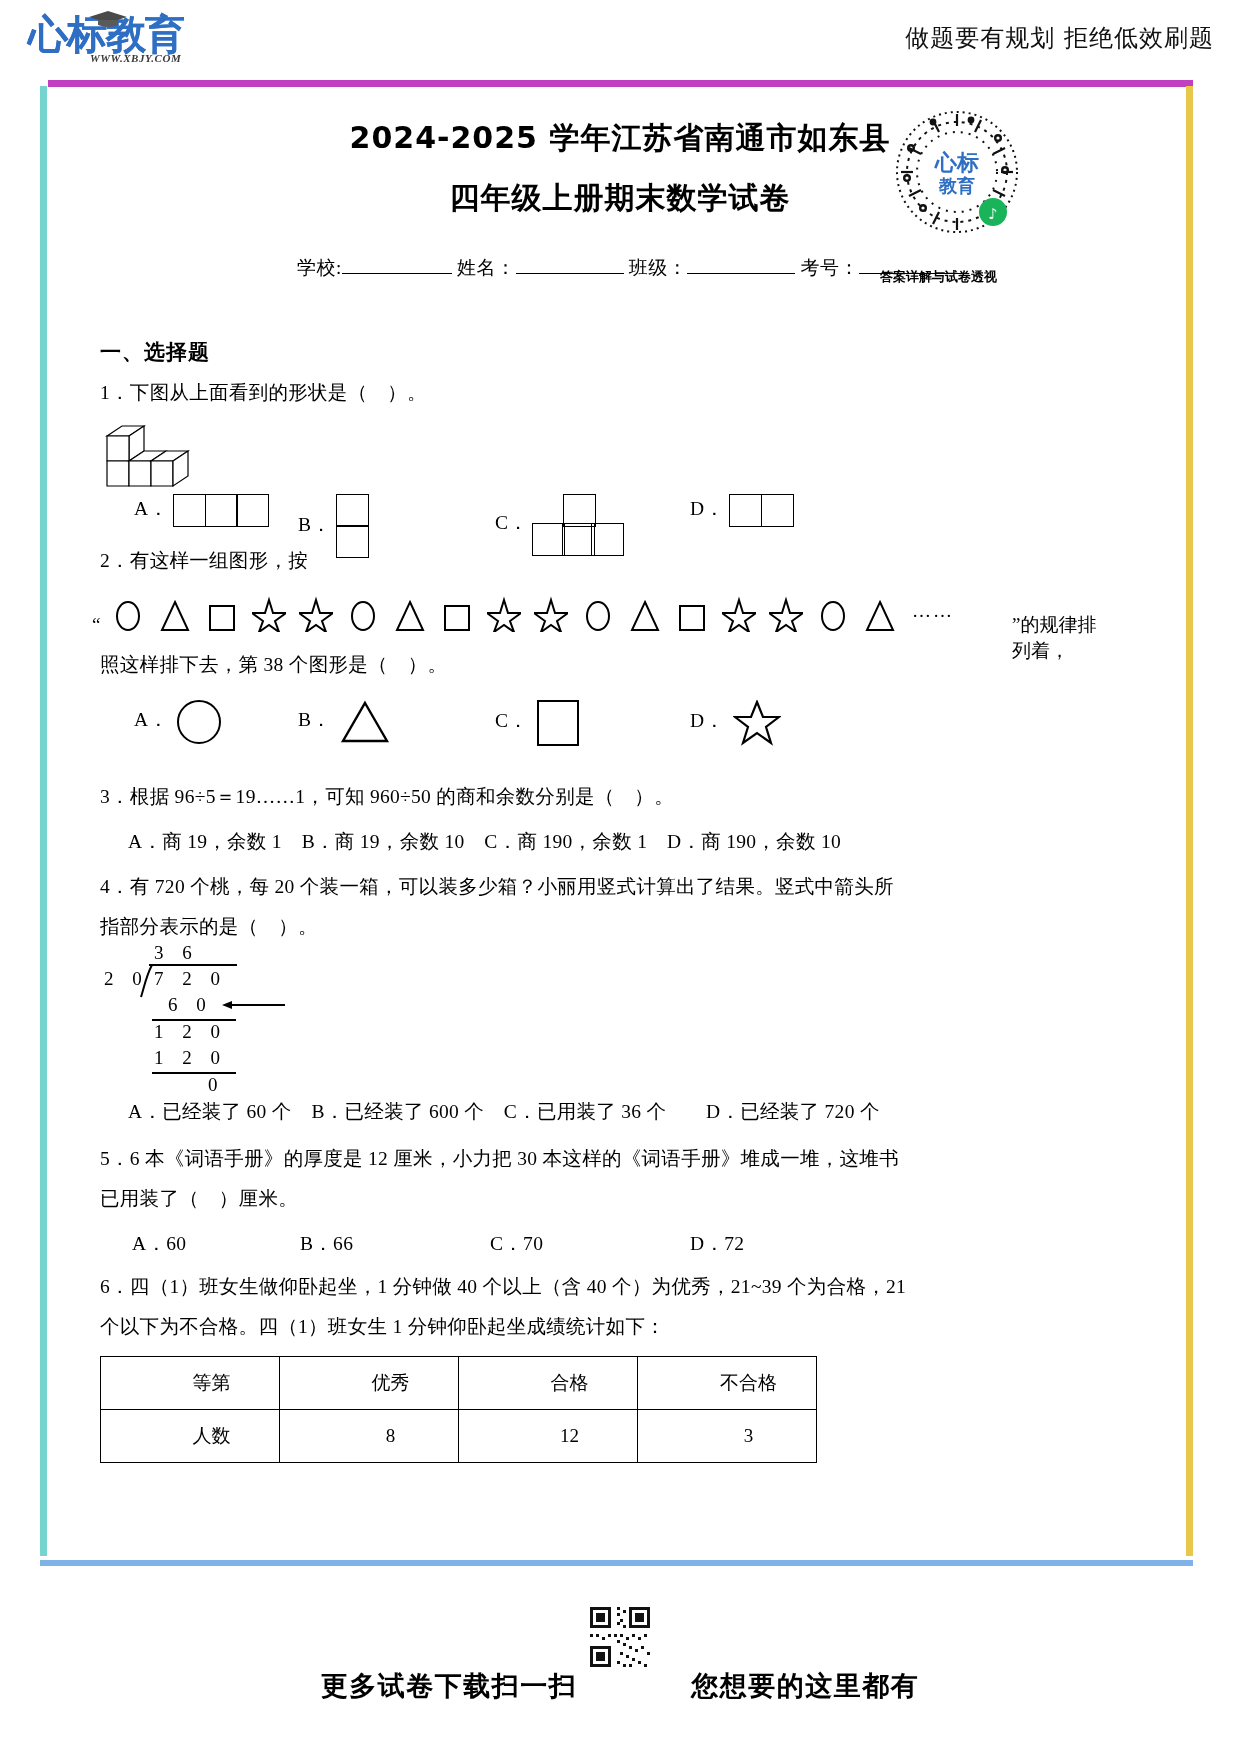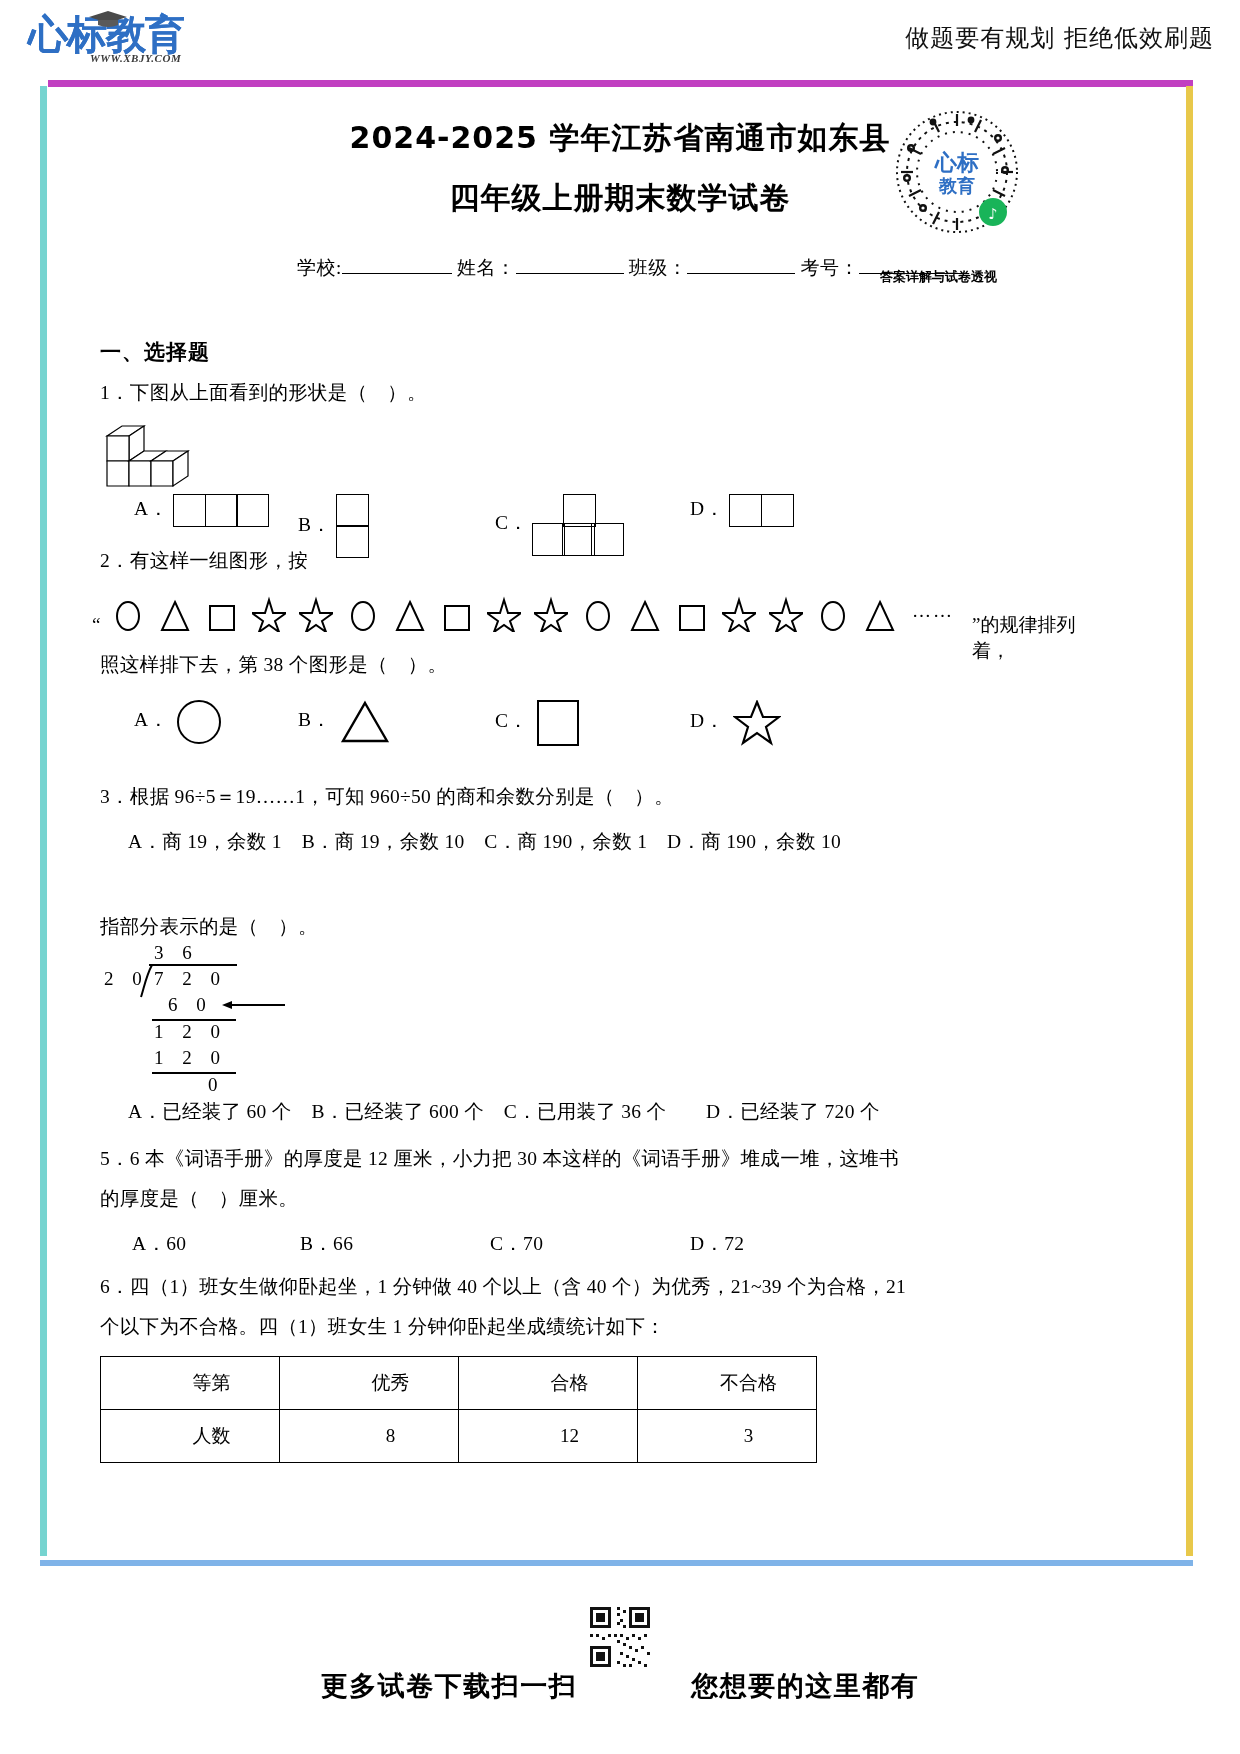--- a/index.html
+++ b/index.html
@@ -272,21 +272,21 @@
           </svg></span><span class="it"><svg width="34" height="38" viewBox="0 0 34 38">
             <polygon points="17,6 21,19 34,19 23,27 27,38 17,31 7,38 11,27 0,19 13,19" fill="none" stroke="#000" stroke-width="2"></polygon>
           </svg></span><span class="it"><svg width="34" height="38" viewBox="0 0 34 38">
             <polygon points="17,6 21,19 34,19 23,27 27,38 17,31 7,38 11,27 0,19 13,19" fill="none" stroke="#000" stroke-width="2"></polygon>
           </svg></span><span class="it"><svg width="34" height="38" viewBox="0 0 34 38">
             <ellipse cx="17" cy="22" rx="11" ry="14" fill="none" stroke="#000" stroke-width="2"></ellipse>
           </svg></span><span class="it"><svg width="34" height="38" viewBox="0 0 34 38">
             <polygon points="17,8 30,36 4,36" fill="none" stroke="#000" stroke-width="2"></polygon>
           </svg></span></span>
     <span style="position:absolute;left:820px;top:8px;font-size:19px;letter-spacing:2px;">……</span>
-    <span style="position:absolute;left:880px;top:20px;font-size:19px;">”的规律排列着，</span>
+    <span style="position:absolute;left:920px;top:20px;font-size:19px;">”的规律排列着，</span>
   </div>
 
   <div class="q" style="left:100px;top:650px;">照这样排下去，第 38 个图形是（　）。</div>
 
   <div class="opts" style="left:134px;top:700px;">
     <span class="ol">A．</span>
     <span style="display:inline-block;width:44px;height:44px;border:2.2px solid #000;border-radius:50%;vertical-align:middle;box-sizing:border-box;margin-left:4px;"></span>
   </div>
   <div class="opts" style="left:298px;top:700px;">
     <span class="ol">B．</span>
@@ -301,20 +301,21 @@
   <div class="opts" style="left:690px;top:700px;">
     <span class="ol">D．</span>
     <svg width="48" height="46" style="vertical-align:middle;margin-left:4px;" viewBox="0 0 48 46">
       <polygon points="24,2 30,17 46,17 33,27 38,43 24,33 10,43 15,27 2,17 18,17" fill="none" stroke="#000" stroke-width="2.2"></polygon>
     </svg>
   </div>
 
   <div class="q" style="left:100px;top:782px;">3．根据 96÷5＝19……1，可知 960÷50 的商和余数分别是（　）。</div>
   <div class="opts" style="left:128px;top:828px;">A．商 19，余数 1　B．商 19，余数 10　C．商 190，余数 1　D．商 190，余数 10</div>
 
+  <div class="q" style="left:100px;top:872px;width:980px;">4．有 720 个桃，每 20 个装一箱，可以装多少箱？小丽用竖式计算出了结果。竖式中箭头所</div>
   <div class="q" style="left:100px;top:912px;">指部分表示的是（　）。</div>
 
   <div class="division" style="left:104px;top:942px;width:220px;height:150px;">
     <span class="dv-quot">3 6</span>
     <div class="dv-bar"></div>
     <svg class="dv-slash" viewBox="0 0 14 34">
       <path d="M12 1 C 6 12, 4 24, 1 33" stroke="#000" stroke-width="2" fill="none"></path>
     </svg>
     <span class="dv-divisor">2 0</span>
     <span class="dv-dividend">7 2 0</span>
@@ -326,21 +327,21 @@
     <div class="dv-line1"></div>
     <span class="dv-rem1">1 2 0</span>
     <span class="dv-sub2">1 2 0</span>
     <div class="dv-line2"></div>
     <span class="dv-final">0</span>
   </div>
 
   <div class="opts" style="left:128px;top:1098px;">A．已经装了 60 个　B．已经装了 600 个　C．已用装了 36 个　　D．已经装了 720 个</div>
 
   <div class="q" style="left:100px;top:1144px;width:990px;">5．6 本《词语手册》的厚度是 12 厘米，小力把 30 本这样的《词语手册》堆成一堆，这堆书</div>
-  <div class="q" style="left:100px;top:1184px;">的厚度是（　）厘米。</div>
+  <div class="q" style="left:100px;top:1184px;">已用装了（　）厘米。</div>
 
   <div class="opts" style="left:132px;top:1230px;">
     <span>A．</span><span>60</span>
   </div>
   <div class="opts" style="left:300px;top:1230px;">
     <span>B．</span><span>66</span>
   </div>
   <div class="opts" style="left:490px;top:1230px;">
     <span>C．</span><span>70</span>
   </div>

